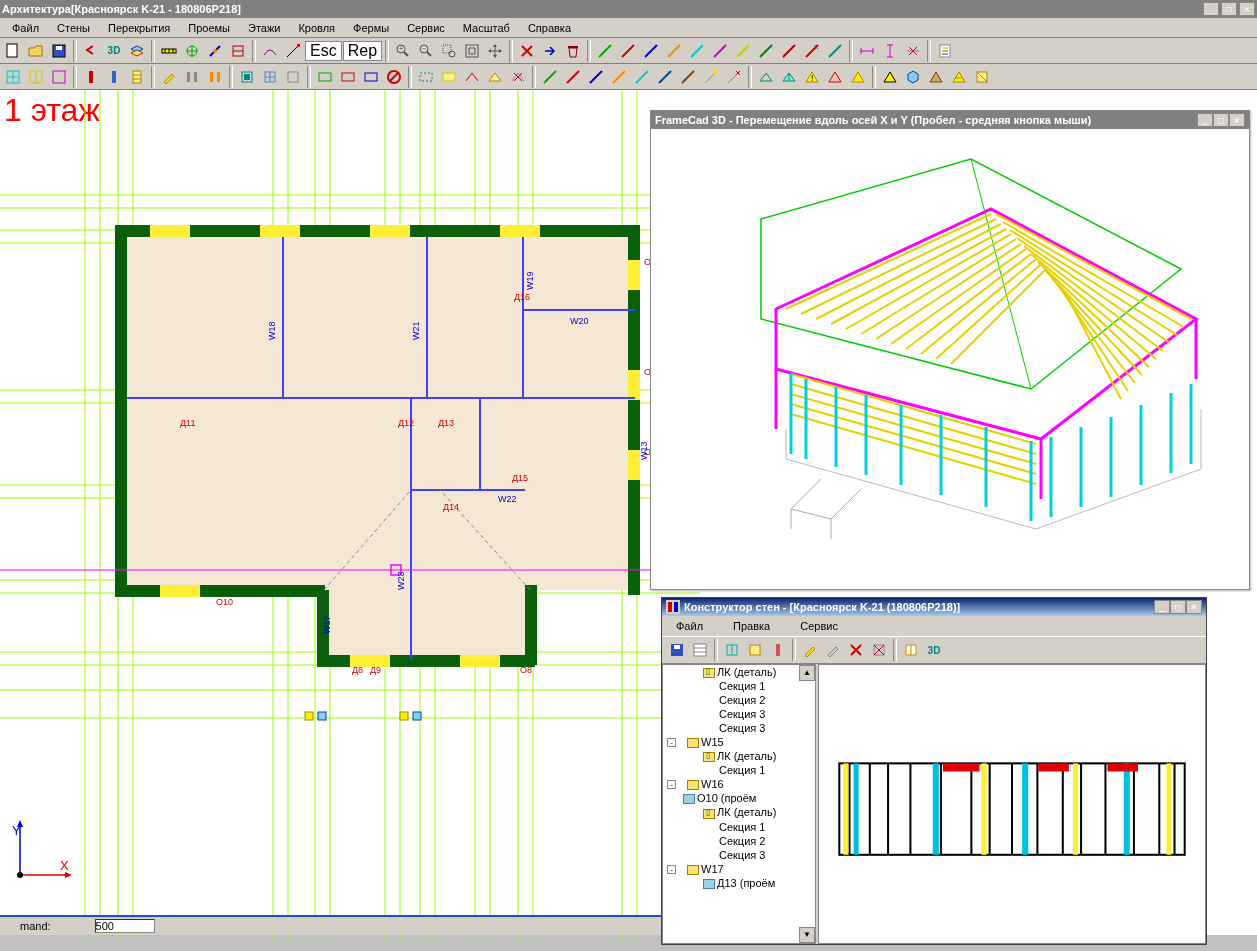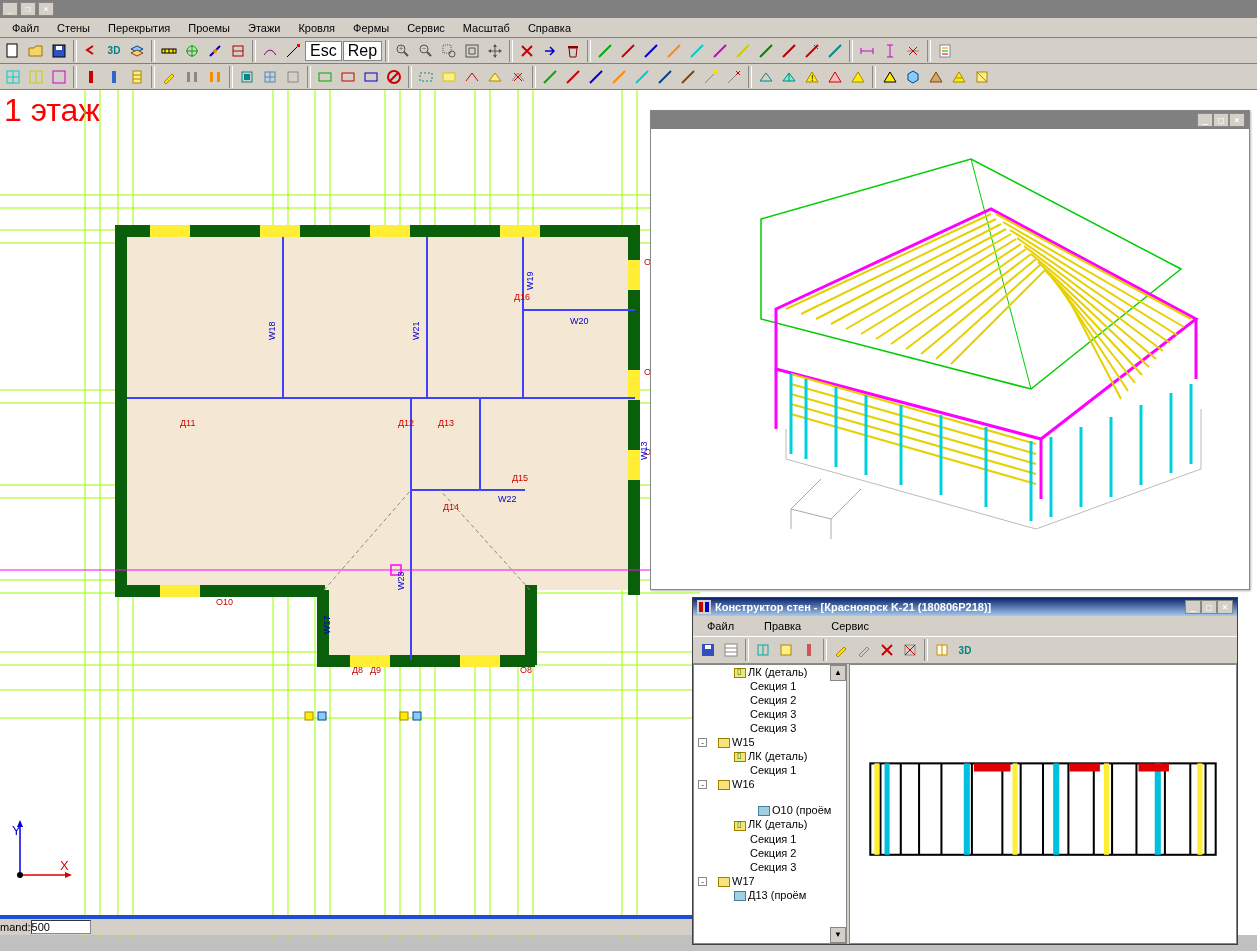--- a/index.html
+++ b/index.html
@@ -28,21 +28,21 @@
   
   .plan-svg { position:absolute; left:0; top:0; }
   
   
   .win3d { position:absolute; left:650px; top:110px; width:600px; height:480px; background:#fff; border:1px solid #888; box-shadow: 1px 1px 2px rgba(0,0,0,0.3);}
   .subwin-title { height:18px; background: linear-gradient(#7b9ebd,#7b9ebd); color:#fff; font-size:11px; font-weight:bold; display:flex; align-items:center; padding:0 4px;}
   .subwin-title.inactive { background:#808080;}
   .subwin-title .spacer{flex:1;}
   
   
-  .wallwin { position:absolute; left:692px; top:597px; width:546px; height:348px; background:#d4d0c8; border:1px solid #404040;}
+  .wallwin { position:absolute; left:661px; top:597px; width:546px; height:348px; background:#d4d0c8; border:1px solid #404040;}
   .wallwin .subwin-title{ background: linear-gradient(#0a246a,#a6caf0);}
   .wallwin-menubar{ height:20px; background:#d4d0c8; display:flex; align-items:center; padding:0 6px; gap:14px;}
   .wallwin-toolbar{ height:28px; background:#d4d0c8; display:flex; align-items:center; padding:0 4px; gap:1px; border-top:1px solid #fff; border-bottom:1px solid #888;}
   .wallwin-body{ display:flex; height:280px;}
   .tree-pane{ width:154px; background:#fff; border:1px solid #888; overflow:hidden; font-size:11px; position:relative;}
   .tree-item{ padding:1px 2px 1px 20px; white-space:nowrap; position:relative;}
   .tree-item .ticon{ display:inline-block; width:12px; height:10px; margin-right:2px; vertical-align:middle;}
   .ticon.folder{ background:#f7e27b; border:1px solid #a08000;}
   .ticon.detail{ background:#f7e27b; border:1px solid #a08000; position:relative;}
   .ticon.detail::after{content:"▯"; position:absolute; left:2px;top:-2px; font-size:8px; color:#008000;}
@@ -50,29 +50,30 @@
   .tree-toggle{ position:absolute; left:4px; width:9px; height:9px; border:1px solid #888; background:#fff; text-align:center; line-height:7px; font-size:8px; top:3px;}
   .tree-scroll-up{position:absolute; right:0; top:0; width:16px;height:16px;background:#d4d0c8;border:1px solid #888; text-align:center; font-size:8px;line-height:14px;}
   .tree-scroll-dn{position:absolute; right:0; bottom:0; width:16px;height:16px;background:#d4d0c8;border:1px solid #888;text-align:center;font-size:8px;line-height:14px;}
   
   .elev-pane{ flex:1; background:#fff; border:1px solid #888; margin-left:2px; position:relative;}
   
   
   .axes { position:absolute; left:10px; bottom:40px;}
   
   
-  .status { position:absolute; left:0; bottom:0; height:20px; width:694px; background:#d4d0c8; border-top:4px solid #1d4ed8; display:flex; align-items:center; padding:0 0; font-size:11px;}
-  .status input{ width:60px; font-size:11px; border:1px inset #888;}
+  .status { position:absolute; left:0; bottom:0; height:20px; width:694px; background:#d4d0c8; border-top:2px solid #1d4ed8; display:flex; align-items:center; padding:0 20px; font-size:11px;}
+  .status input{ width:60px; font-size:11px; border:1px inset #888;margin-left:44px;}
   
   .ico-svg{width:16px;height:16px;}
 </style>
 </head>
 <body>
 
 <div class="main-titlebar">
+  <span class="title-txt">Архитектура[Красноярск K-21 - 180806P218]</span>
   <div class="win-ctrl">
     <div class="win-btn">_</div>
     <div class="win-btn">❐</div>
     <div class="win-btn">×</div>
   </div>
 </div>
 
 <div class="menubar">
   <span class="menu-item">Файл</span>
   <span class="menu-item">Стены</span>
@@ -656,20 +657,21 @@
   </svg>
 
   <div class="status">
     <span>mand:</span>
     <input value="500" style="">
   </div>
 </div>
 
 <div class="win3d">
   <div class="subwin-title inactive">
+    <span>FrameCad 3D - Перемещение вдоль осей X и Y (Пробел - средняя кнопка мыши)</span>
     <span class="spacer"></span>
     <div class="win-btn">_</div>
     <div class="win-btn">□</div>
     <div class="win-btn">×</div>
   </div>
   <svg width="598" height="460">
 
     <g transform="translate(40,30)">
 
       <path d="M70 60 L280 0 L490 110 L340 230 L70 160 Z" fill="none" stroke="#0c0" stroke-width="1.5"></path>
@@ -836,21 +838,21 @@
       <div id="tree-list">
           <div class="tree-item" style="padding-left: 40px;"><span class="ticon detail"></span><span>ЛК (деталь)</span></div>
           <div class="tree-item" style="padding-left: 56px;"><span>Секция 1</span></div>
           <div class="tree-item" style="padding-left: 56px;"><span>Секция 2</span></div>
           <div class="tree-item" style="padding-left: 56px;"><span>Секция 3</span></div>
           <div class="tree-item" style="padding-left: 56px;"><span>Секция 3</span></div>
           <div class="tree-item" style="padding-left: 24px;"><span class="tree-toggle">-</span><span class="ticon folder"></span><span>W15</span></div>
           <div class="tree-item" style="padding-left: 40px;"><span class="ticon detail"></span><span>ЛК (деталь)</span></div>
           <div class="tree-item" style="padding-left: 56px;"><span>Секция 1</span></div>
           <div class="tree-item" style="padding-left: 24px;"><span class="tree-toggle">-</span><span class="ticon folder"></span><span>W16</span></div>
-          <div class="tree-item" style="padding-left: 64px; margin-top: 12px;"><span class="ticon window"></span><span>O10 (проём</span></div>
+          <div class="tree-item" style="padding-left: 20px;"><span class="ticon window"></span><span>O10 (проём</span></div>
           <div class="tree-item" style="padding-left: 40px;"><span class="ticon detail"></span><span>ЛК (деталь)</span></div>
           <div class="tree-item" style="padding-left: 56px;"><span>Секция 1</span></div>
           <div class="tree-item" style="padding-left: 56px;"><span>Секция 2</span></div>
           <div class="tree-item" style="padding-left: 56px;"><span>Секция 3</span></div>
           <div class="tree-item" style="padding-left: 24px;"><span class="tree-toggle">-</span><span class="ticon folder"></span><span>W17</span></div>
           <div class="tree-item" style="padding-left: 40px;"><span class="ticon window"></span><span>Д13 (проём</span></div>
         </div>
       <div class="tree-scroll-dn">▼</div>
     </div>
     <div class="elev-pane">

